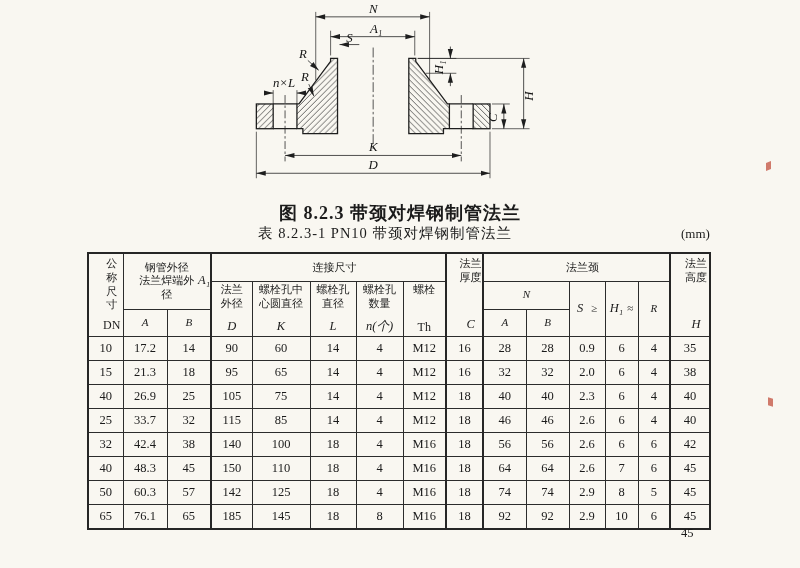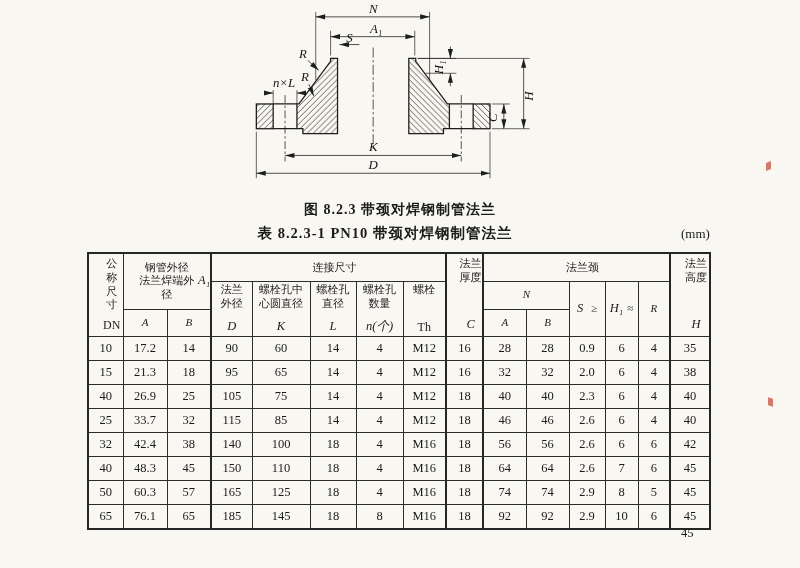--- a/index.html
+++ b/index.html
@@ -4,25 +4,25 @@
 <style>
   html,body{margin:0;padding:0;}
   body{
     width:800px;height:568px;position:relative;overflow:hidden;
     background:#f9f7f1;color:#1b1b1b;
     font-family:"Liberation Serif","DejaVu Serif",serif;
   }
   .diagram{position:absolute;left:235px;top:2px;width:310px;height:198px;}
   .fig-caption{
     position:absolute;left:10px;top:201px;width:780px;text-align:center;
-    font-weight:bold;font-size:14px;letter-spacing:1px;
+    font-weight:bold;font-size:18px;letter-spacing:1px;
   }
   .tbl-title{
     position:absolute;left:0px;top:224px;width:770px;text-align:center;
-    font-weight:bold;font-size:14.5px;letter-spacing:1px;
+    font-weight:normal;font-size:14.5px;letter-spacing:1px;
   }
   .unit{position:absolute;left:681px;top:226px;font-size:13px;}
   table.spec{
     position:absolute;left:87px;top:252px;width:622px;
     border-collapse:collapse;table-layout:fixed;
     border:2px solid #262626;
   }
   .spec th,.spec td{
     border:1px solid #2c2c2c;text-align:center;vertical-align:middle;
     padding:0;font-weight:normal;overflow:hidden;
@@ -339,21 +339,21 @@
         <td>64</td>
         <td>2.6</td>
         <td>7</td>
         <td>6</td>
         <td>45</td>
       </tr>
       <tr>
         <td>50</td>
         <td>60.3</td>
         <td>57</td>
-        <td>165</td>
+        <td>142</td>
         <td>125</td>
         <td>18</td>
         <td>4</td>
         <td>M16</td>
         <td>18</td>
         <td>74</td>
         <td>74</td>
         <td>2.9</td>
         <td>8</td>
         <td>5</td>

